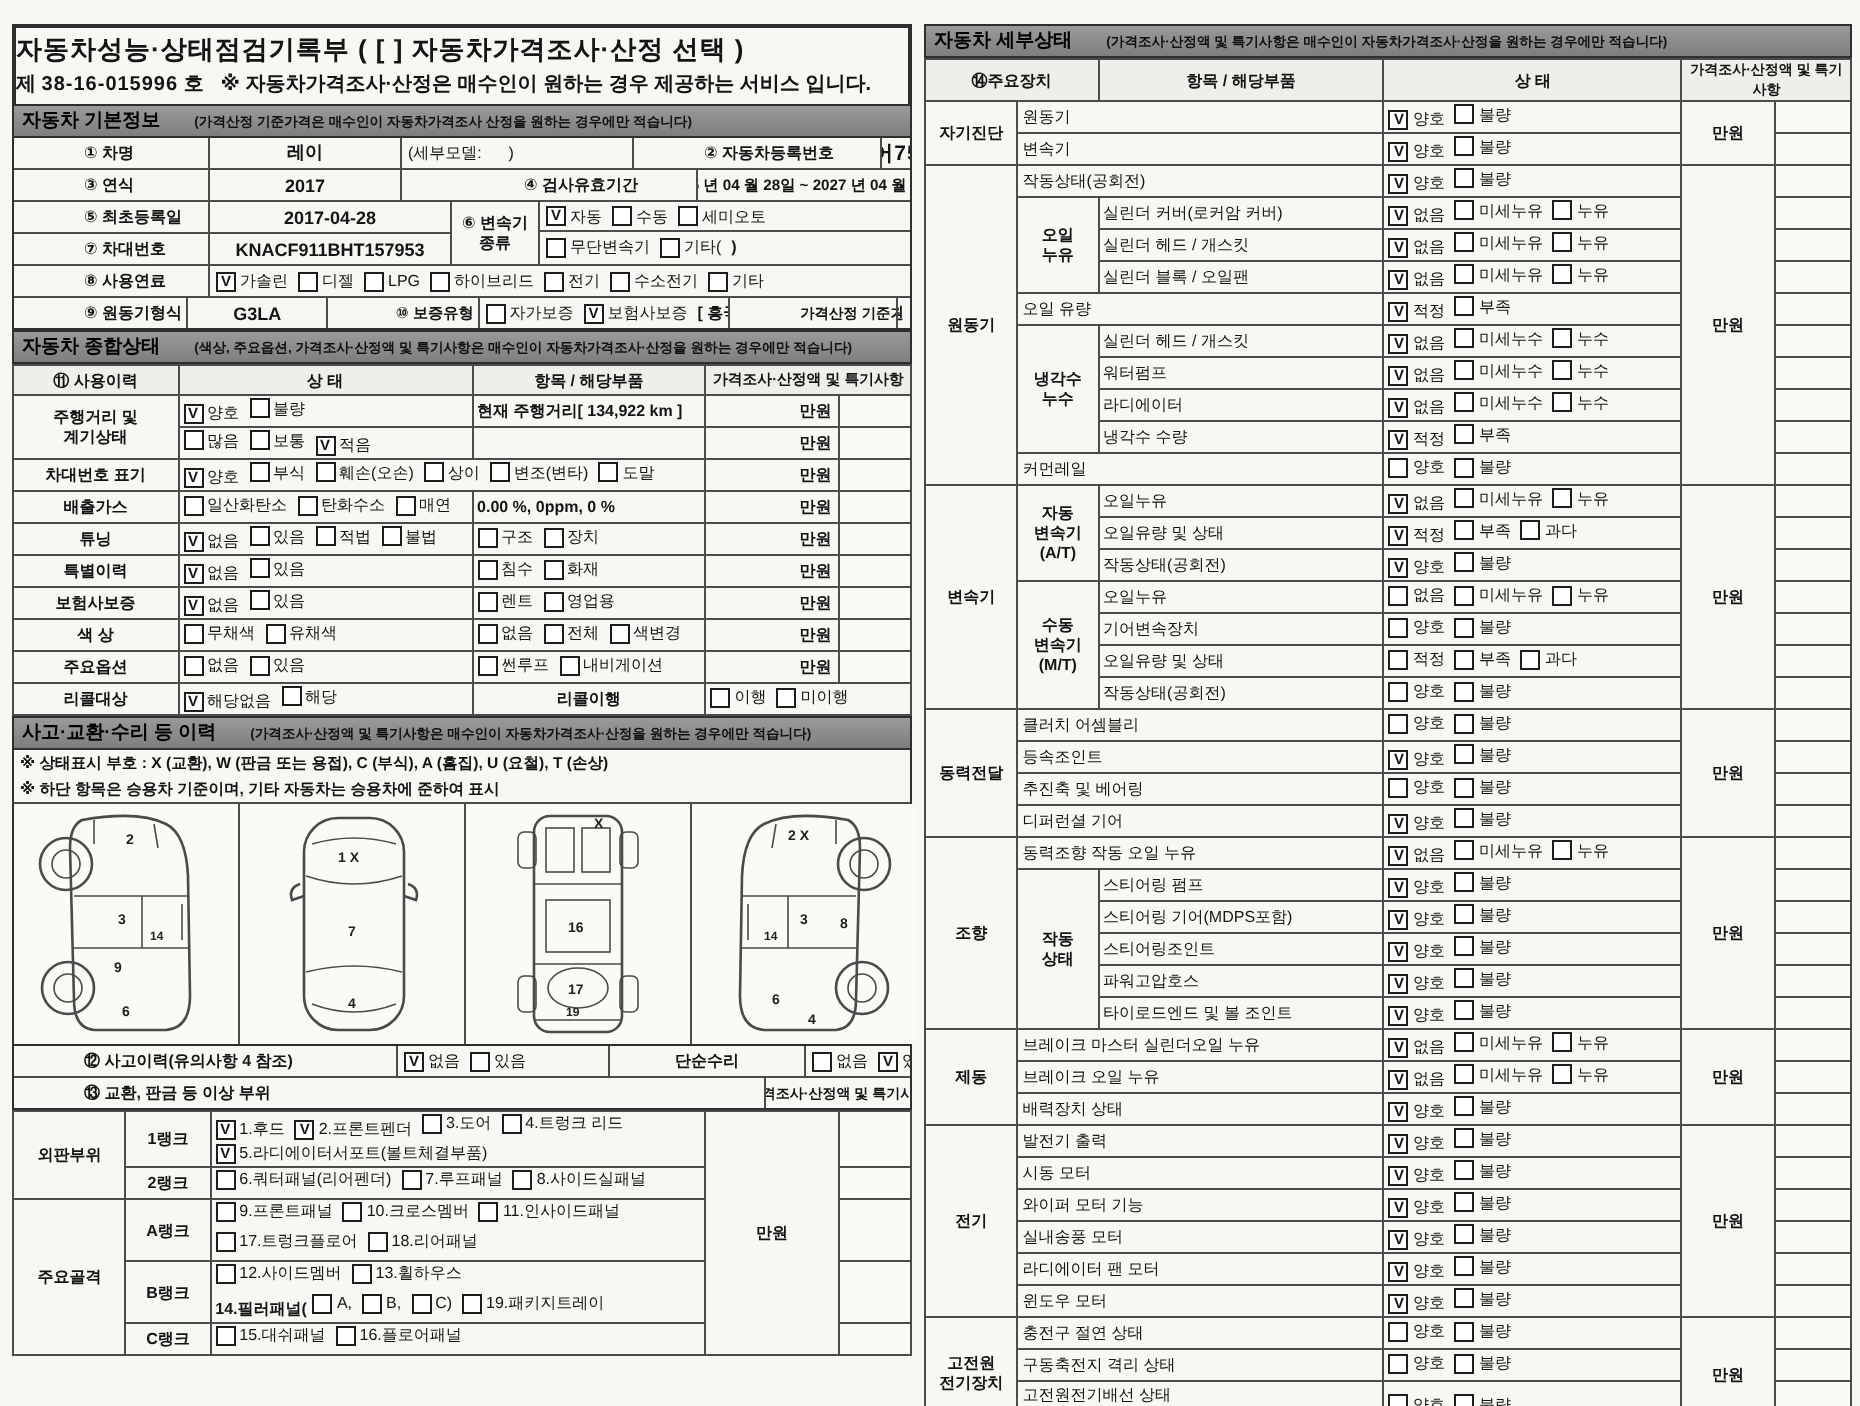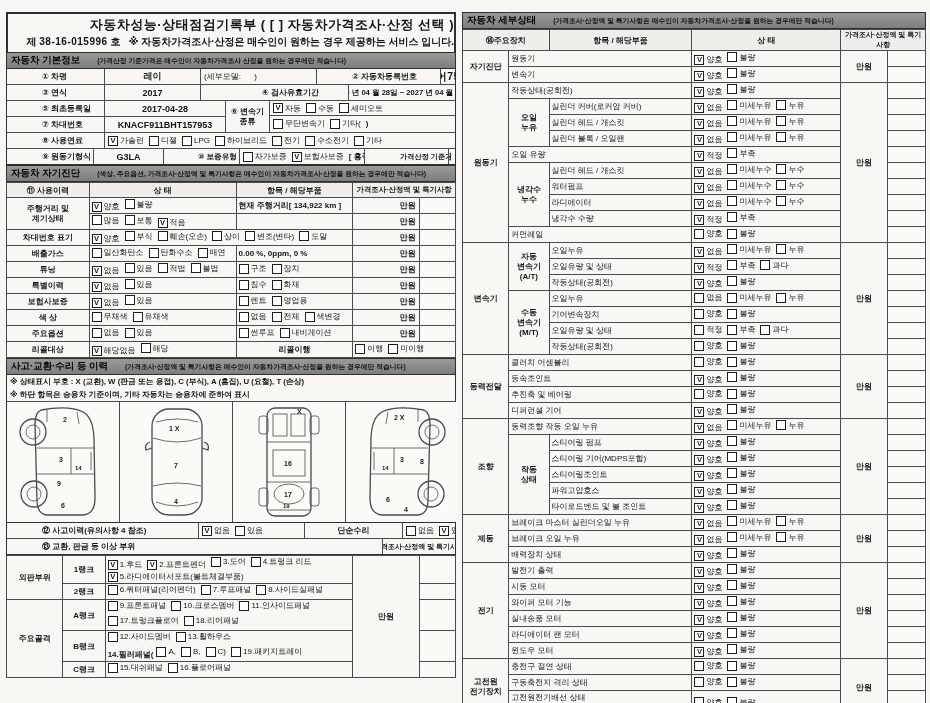--- a/index.html
+++ b/index.html
@@ -1,21 +1,21 @@
 <!DOCTYPE html>
 <html><head>
 <meta charset="utf-8">
 <style>
   html,body{margin:0;padding:0;}
   body{width:930px;height:703px;background:#e9e9e9;font-family:"Liberation Sans","DejaVu Sans",sans-serif;color:#141414;}
   .page{position:relative;width:930px;height:703px;background:#f8f7f3;overflow:hidden;}
   .half{position:absolute;top:12px;}
   .half-left{left:6px;width:450px;}
   .half-right{left:462px;width:464px;}
-  .titlebox{border:2px solid #2f2f2f;border-bottom:none;text-align:right;padding:2px 0 1px;}
+  .titlebox{border:2px solid #2f2f2f;border-bottom:none;text-align:left;padding:2px 0 1px;}
   .doc-title{font-size:13px;font-weight:bold;letter-spacing:.5px;}
   .doc-line{font-size:10px;font-weight:bold;padding:1px 0 2px;}
   .doc-line .num{letter-spacing:.5px;}
   .bar{background:linear-gradient(#9a9a9a,#7e7e7e);border:1.5px solid #2f2f2f;border-bottom:1px solid #2f2f2f;display:flex;align-items:center;gap:17px;padding:1px 4px;height:13px;}
   .bar .bt{font-size:9.5px;font-weight:bold;color:#000;white-space:nowrap;}
   .bar .bn{font-size:6.8px;font-weight:bold;color:#111;white-space:nowrap;overflow:hidden;}
   .grid{border:1.5px solid #2f2f2f;border-top:none;}
   .frow{display:flex;border-bottom:1px solid #4c4c4c;}
   .frow:last-child{border-bottom:none;}
   .fc{border-right:1px solid #4c4c4c;font-size:8px;display:flex;align-items:center;padding:0 3px;min-height:15px;box-sizing:border-box;white-space:nowrap;overflow:hidden;}
@@ -169,21 +169,21 @@
               <span class="cl">보험사보증</span>
             </span>
             <span class="tok">[ 흥국화재 ]</span>
           </div>
         <div class="fc lab" style="width:62px;font-size:7.2px">가격산정 기준가격</div>
         <div class="fc" style="flex:1;justify-content:flex-end;font-weight:bold">만원</div>
       </div>
     </div>
 
     <div class="bar">
-      <span class="bt">자동차 자기진단</span>
+      <span class="bt">자동차 종합상태</span>
       <span class="bn">(색상, 주요옵션, 가격조사·산정액 및 특기사항은 매수인이 자동차가격조사·산정을 원하는 경우에만 적습니다)</span>
     </div>
 
     <table class="tbl rt">
       <colgroup>
           <col style="width:82px">
           <col style="width:146px">
           <col style="width:116px">
           <col style="width:66px">
           <col style="width:36px">

